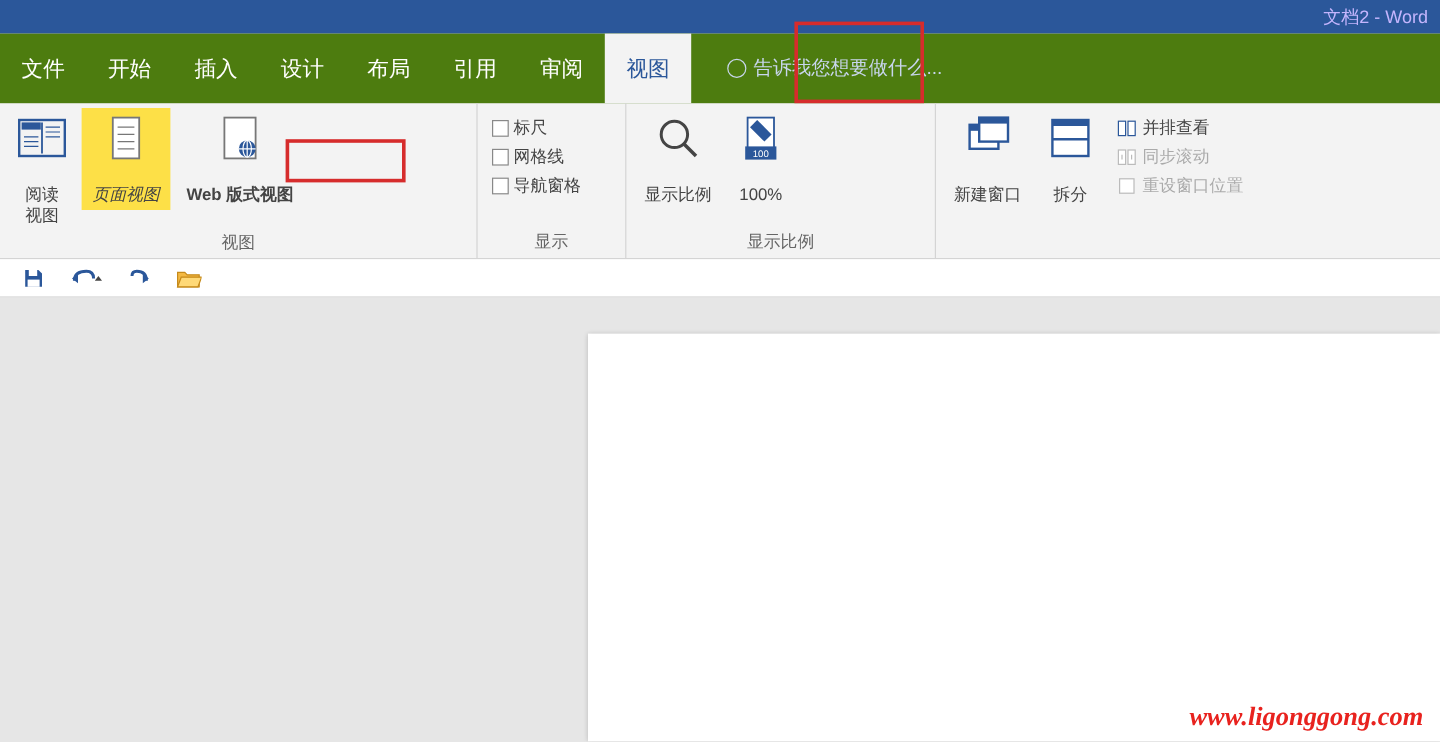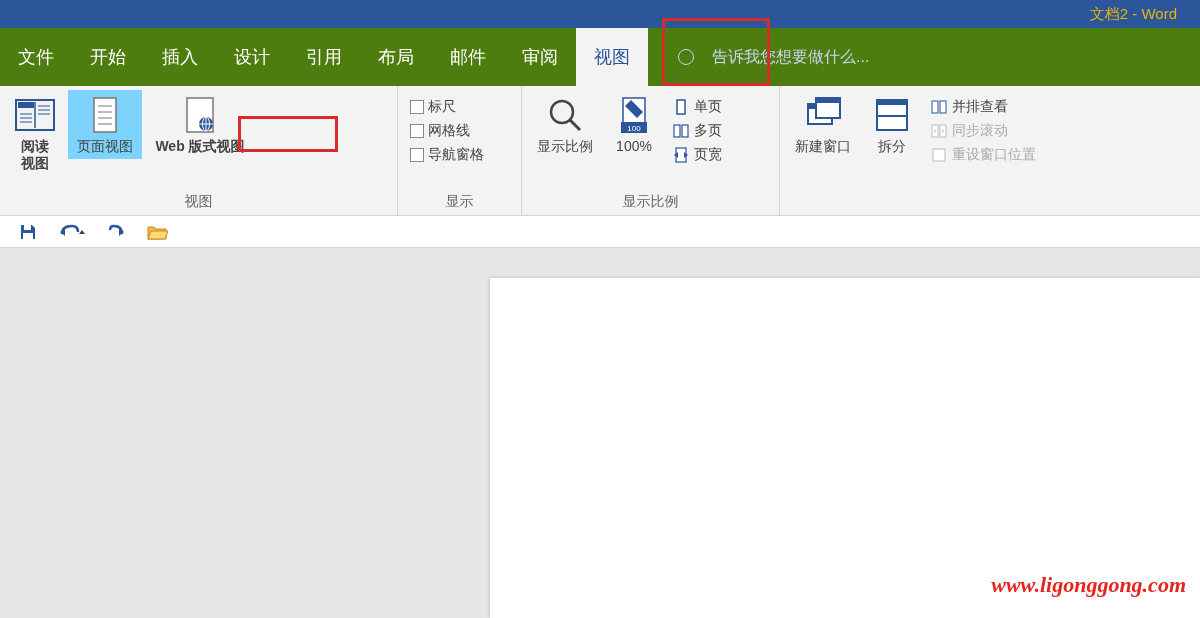--- a/index.html
+++ b/index.html
@@ -1,66 +1,65 @@
 <!DOCTYPE html>
 <html><head>
 <meta charset="utf-8">
 <style>
 * { margin: 0; padding: 0; box-sizing: border-box; font-family: "Microsoft YaHei", "Segoe UI", sans-serif; }
 body { width: 1200px; height: 618px; background: #e6e6e6; overflow: hidden; position: relative; }
 
-.title-bar { height: 28px; background: #2b579a; color: #eab308; display: flex; align-items: center; justify-content: flex-end; padding-right: 23px; font-size: 15px; }
+.title-bar { height: 28px; background: #2b579a; color: #c4b5fd; display: flex; align-items: center; justify-content: flex-end; padding-right: 10px; font-size: 15px; }
 
 .menu-bar { height: 58px; background: #4d7c0f; display: flex; align-items: center; position: relative; }
 .menu-item { color: #fff; font-size: 18px; padding: 0 18px; height: 100%; display: flex; align-items: center; cursor: pointer; }
 .menu-item.active { background: #f3f3f3; color: #2b579a; }
 .highlight-box { position: absolute; border: 3px solid #d62c2c; pointer-events: none; }
-.tell-me { color: #c8d6ed; font-size: 16px; display: flex; align-items: center; gap: 18px; margin-left: 30px; }
+.tell-me { color: #c8d6ed; font-size: 16px; display: flex; align-items: center; gap: 6px; margin-left: 30px; }
 .lightbulb { width: 16px; height: 16px; border: 1.5px solid #c8d6ed; border-radius: 50%; position: relative; }
 
 .ribbon { height: 130px; background: #f3f3f3; display: flex; border-bottom: 1px solid #d4d4d4; }
 .ribbon-group { border-right: 1px solid #d4d4d4; display: flex; flex-direction: column; padding: 4px 8px 2px; position: relative; }
 .group-content { flex: 1; display: flex; align-items: flex-start; gap: 6px; }
 .group-label { text-align: center; font-size: 14px; color: #666; padding: 2px 0; }
 
 .big-btn { display: flex; flex-direction: column; align-items: center; padding: 4px 4px; cursor: pointer; position: relative;}
-.big-btn.selected { background: #7dd3fc; }
-.big-btn .icon-box { width: 42px; height: 42px; margin-bottom: 2px; position: relative; }
+.big-btn.selected { background: #fde047; font-style: italic; }
+.big-btn .icon-box { width: 42px; height: 42px; margin-bottom: 18px; position: relative; }
 .big-btn .label { font-size: 14px; color: #444; text-align: center; line-height: 1.2; white-space: nowrap; }
 
 .small-row { display: flex; align-items: center; gap: 4px; font-size: 14px; color: #444; padding: 2px 4px; cursor: pointer; white-space: nowrap; }
 .small-stack { display: flex; flex-direction: column; gap: 2px; }
 .checkbox { width: 14px; height: 14px; border: 1px solid #888; background: #fff; display: inline-block; }
 .mini-icon { width: 18px; height: 18px; display: inline-flex; align-items: center; justify-content: center; }
 
 .qat { height: 32px; background: #fff; border-bottom: 1px solid #d4d4d4; display: flex; align-items: center; gap: 20px; padding-left: 18px; }
 .qat-btn { cursor: pointer; display: flex; align-items: center; }
 
 .doc-area { position: absolute; top: 248px; left: 0; right: 0; bottom: 0; background: #e6e6e6; }
 .page { position: absolute; left: 490px; right: 0; top: 30px; bottom: 0; background: #fff; box-shadow: 0 0 4px rgba(0,0,0,.2); }
 
-.watermark { position: absolute; right: 14px; bottom: 20px; color: #e8221e; font-style: italic; font-weight: bold; font-size: 22px; font-family: Georgia, serif; }
+.watermark { position: absolute; right: 14px; bottom: 8px; color: #e8221e; font-style: italic; font-weight: bold; font-size: 22px; font-family: Georgia, serif; }
 
 .svg-icon { width: 100%; height: 100%; }
 </style>
 </head>
 <body>
 
 <div class="title-bar">
   <span>文档2 - Word</span>
 </div>
 
 <div class="menu-bar">
   <div class="menu-item">文件</div>
   <div class="menu-item">开始</div>
   <div class="menu-item">插入</div>
   <div class="menu-item">设计</div>
+  <div class="menu-item">布局</div>
   <div class="menu-item">引用</div>
-  <div class="menu-item">布局</div>
-  <div class="menu-item">邮件</div>
   <div class="menu-item">审阅</div>
   <div class="menu-item active">视图</div>
   <div class="tell-me">
     <span class="lightbulb"></span>
     <span>告诉我您想要做什么...</span>
   </div>
   <div class="highlight-box" style="left:662px; top:-10px; width:108px; height:68px;"></div>
 </div>
 
 <div class="ribbon">
@@ -74,21 +73,21 @@
               <rect x="4" y="8" width="16" height="6" fill="#2b579a"></rect>
               <line x1="21" y1="8" x2="21" y2="34" stroke="#2b579a" stroke-width="1.5"></line>
               <line x1="6" y1="20" x2="18" y2="20" stroke="#2b579a"></line>
               <line x1="6" y1="24" x2="18" y2="24" stroke="#2b579a"></line>
               <line x1="6" y1="28" x2="18" y2="28" stroke="#2b579a"></line>
               <line x1="24" y1="12" x2="36" y2="12" stroke="#2b579a"></line>
               <line x1="24" y1="16" x2="36" y2="16" stroke="#2b579a"></line>
               <line x1="24" y1="20" x2="36" y2="20" stroke="#2b579a"></line>
             </svg>
         </div>
-        <div class="label" style="white-space:pre;font-weight:bold;">阅读
+        <div class="label" style="white-space:pre;">阅读
 视图</div>
       </div>
       <div class="big-btn selected" style="width:74px;">
         <div class="icon-box">
           <svg class="svg-icon" viewBox="0 0 42 42">
               <rect x="10" y="4" width="22" height="34" fill="#fff" stroke="#777" stroke-width="1.5"></rect>
               <line x1="14" y1="12" x2="28" y2="12" stroke="#777"></line>
               <line x1="14" y1="18" x2="28" y2="18" stroke="#777"></line>
               <line x1="14" y1="24" x2="28" y2="24" stroke="#777"></line>
               <line x1="14" y1="30" x2="28" y2="30" stroke="#777"></line>
@@ -147,48 +146,20 @@
       <div class="big-btn" style="width:56px;">
         <div class="icon-box">
           <svg class="svg-icon" viewBox="0 0 42 42">
               <rect x="10" y="4" width="22" height="27" fill="#fff" stroke="#2b579a" stroke-width="1.5"></rect>
               <path d="M12 12 L18 6 L30 18 L24 24 Z" fill="#2b579a"></path>
               <rect x="8" y="28" width="26" height="11" fill="#2b579a"></rect>
               <text x="21" y="37" font-size="8" fill="#fff" text-anchor="middle" font-family="sans-serif">100</text>
             </svg>
         </div>
         <div class="label">100%</div>
-      </div>
-      <div class="small-stack" style="padding-top:6px;">
-        <div class="small-row">
-            <span class="mini-icon">
-              <svg width="18" height="18" viewBox="0 0 18 18">
-                <rect x="5" y="2" width="8" height="14" fill="#fff" stroke="#2b579a" stroke-width="1.5"></rect>
-              </svg>
-            </span>
-            <span>单页</span>
-          </div>
-        <div class="small-row">
-            <span class="mini-icon">
-              <svg width="18" height="18" viewBox="0 0 18 18">
-                <rect x="2" y="3" width="6" height="12" fill="#fff" stroke="#2b579a" stroke-width="1.2"></rect>
-                <rect x="10" y="3" width="6" height="12" fill="#fff" stroke="#2b579a" stroke-width="1.2"></rect>
-              </svg>
-            </span>
-            <span>多页</span>
-          </div>
-        <div class="small-row">
-            <span class="mini-icon">
-              <svg width="18" height="18" viewBox="0 0 18 18">
-                <rect x="4" y="2" width="10" height="14" fill="#fff" stroke="#2b579a" stroke-width="1.2"></rect>
-                <path d="M2 9 L6 6 L6 12 Z M16 9 L12 6 L12 12 Z" fill="#2b579a"></path>
-              </svg>
-            </span>
-            <span>页宽</span>
-          </div>
       </div>
     </div>
     <div class="group-label">显示比例</div>
   </div>
 
   <div class="ribbon-group" style="flex:1; border-right:none;">
     <div class="group-content">
       <div class="big-btn" style="width:70px;align-items:center;">
         <div class="icon-box">
           <svg class="svg-icon" viewBox="0 0 42 42">

